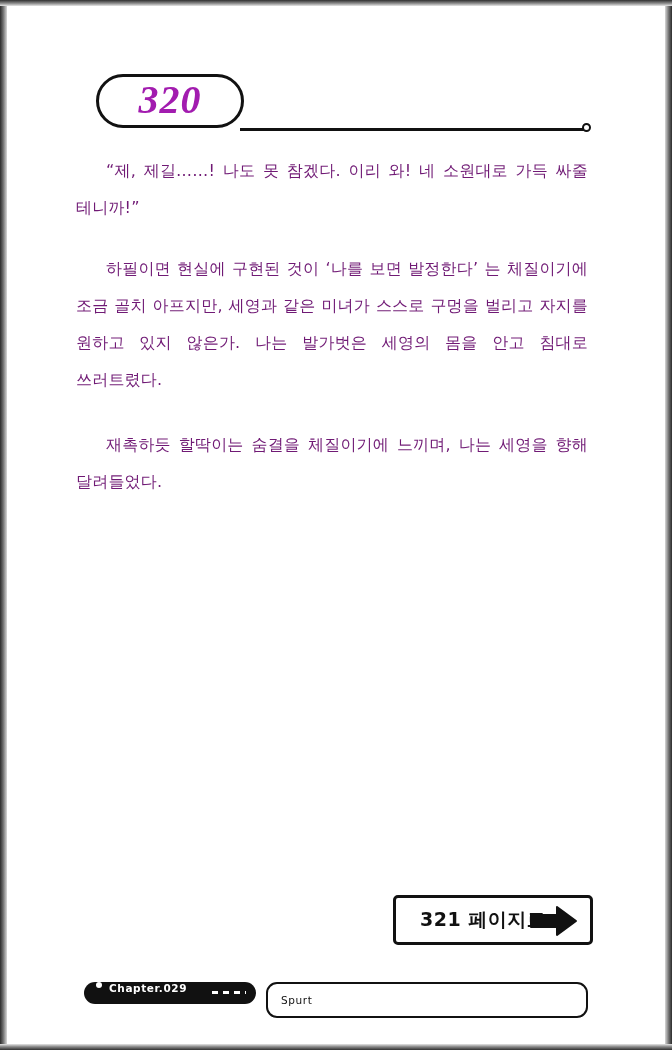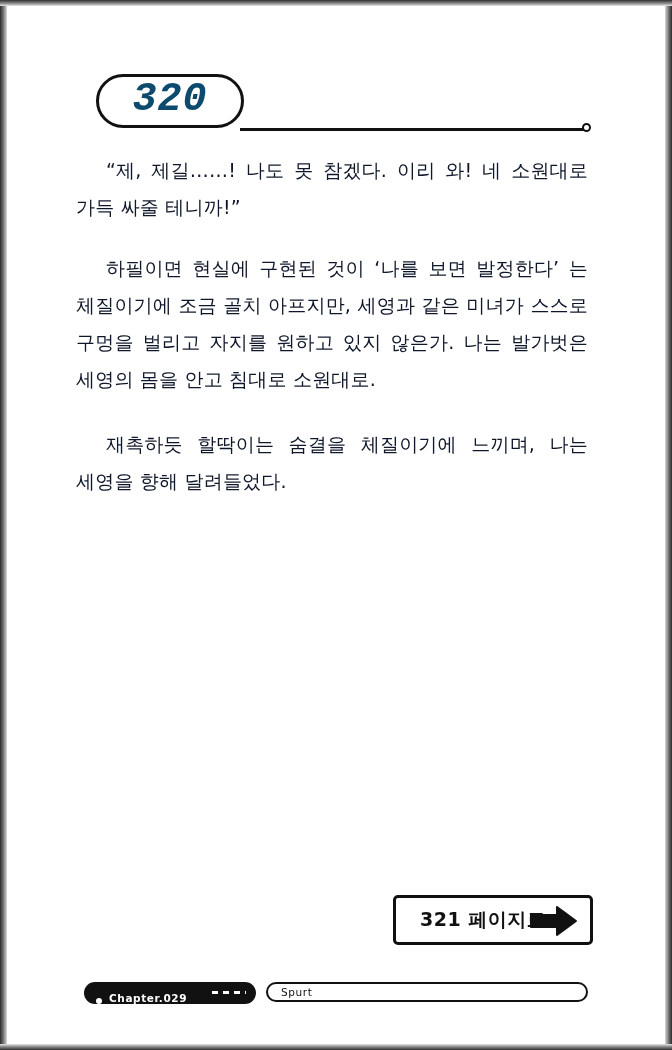--- a/index.html
+++ b/index.html
@@ -64,27 +64,27 @@
     height: 54px;
     border: 3.5px solid #111;
     border-radius: 27px;
     box-sizing: border-box;
     display: flex;
     align-items: center;
     justify-content: center;
     background: #fff;
   }
   .page-number-badge span {
-    font-family: Liberation Mono, monospace;
+    font-family: Liberation Serif, serif;
     font-style: italic;
     font-weight: 700;
     font-size: 40px;
     letter-spacing: 1px;
     line-height: 1;
-    color: #0c4a6e;
+    color: #a21caf;
     transform: translateY(-1px);
   }
   .header-rule {
     position: absolute;
     left: 240px;
     top: 128px;
     width: 344px;
     height: 3px;
     background: #111;
   }
@@ -102,24 +102,24 @@
 
   
   .body-text {
     position: absolute;
     left: 76px;
     top: 152px;
     width: 512px;
   }
   .para {
     font-family: "DejaVu Sans", sans-serif;
-    font-size: 19px;
+    font-size: 16px;
     line-height: 37px;
     letter-spacing: 0.2px;
-    color: #0f172a;
+    color: #701a75;
     margin: 0 0 24px 0;
     text-align: justify;
     text-indent: 30px;
     word-break: keep-all;
   }
   .para.spaced {
     margin-bottom: 28px;
   }
 
   
@@ -158,21 +158,21 @@
   
   .footer-chapter {
     position: absolute;
     left: 84px;
     top: 982px;
     width: 172px;
     height: 22px;
     background: #111;
     border-radius: 11px;
     display: flex;
-    align-items: flex-end;
+    align-items: flex-start;
     padding-left: 12px;
     box-sizing: border-box;
   }
   .footer-chapter .bullet {
     width: 6px;
     height: 6px;
     border-radius: 50%;
     background: #fff;
     margin-right: 7px;
     flex: none;
@@ -190,21 +190,21 @@
     top: 9px;
     width: 34px;
     height: 3px;
     background: repeating-linear-gradient(to right, #fff 0 6px, #111 6px 11px);
   }
   .footer-title {
     position: absolute;
     left: 266px;
     top: 982px;
     width: 322px;
-    height: 20px;
+    height: 36px;
     border: 2px solid #111;
     border-radius: 11px;
     box-sizing: border-box;
     display: flex;
     align-items: center;
     padding-left: 13px;
     background: #fff;
   }
   .footer-title .txt {
     color: #111;
@@ -226,21 +226,21 @@
   <div class="page-number-wrap">
     <div class="page-number-badge">
       <span>320</span>
     </div>
   </div>
   <div class="header-rule"></div>
   <div class="header-dot"></div>
 
   <div class="body-text">
     <p class="para">“제, 제길……! 나도 못 참겠다. 이리 와! 네 소원대로 가득 싸줄 테니까!”</p>
-    <p class="para spaced">하필이면 현실에 구현된 것이 ‘나를 보면 발정한다’ 는 체질이기에 조금 골치 아프지만, 세영과 같은 미녀가 스스로 구멍을 벌리고 자지를 원하고 있지 않은가. 나는 발가벗은 세영의 몸을 안고 침대로 소원대로.</p>
+    <p class="para spaced">하필이면 현실에 구현된 것이 ‘나를 보면 발정한다’ 는 체질이기에 조금 골치 아프지만, 세영과 같은 미녀가 스스로 구멍을 벌리고 자지를 원하고 있지 않은가. 나는 발가벗은 세영의 몸을 안고 침대로 쓰러트렸다.</p>
     <p class="para spaced">재촉하듯 할딱이는 숨결을 체질이기에 느끼며, 나는 세영을 향해 달려들었다.</p>
   </div>
 
   <div class="next-page">
     <span class="next-page-label">321 페이지로</span>
     <span class="next-page-arrow">
       <svg width="50" height="32" viewBox="0 0 50 32" aria-hidden="true">
         <path d="M2 10 H28 V2 L47 16 L28 30 V22 H2 Z" fill="#111" stroke="#111" stroke-width="2" stroke-linejoin="round"></path>
       </svg>
     </span>

